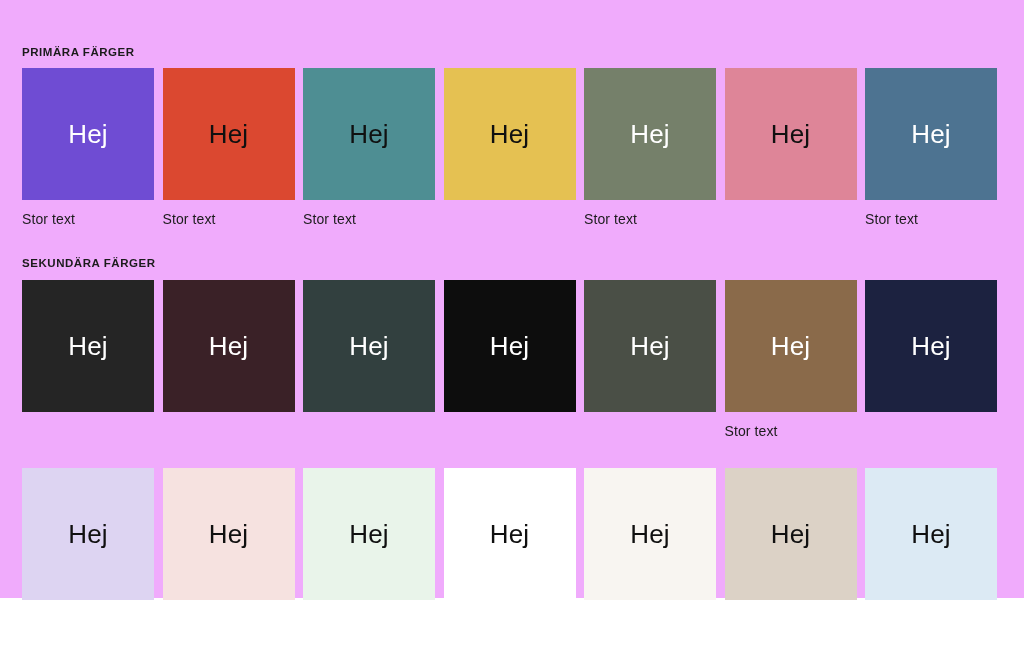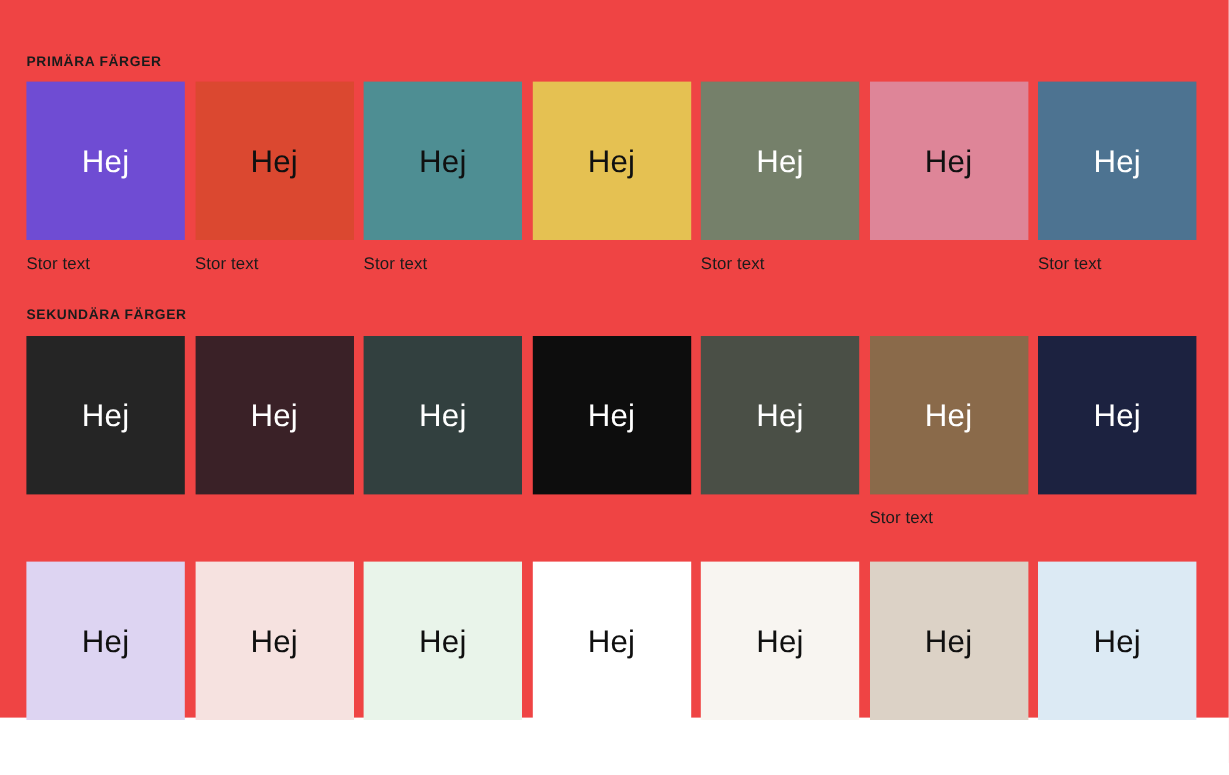--- a/index.html
+++ b/index.html
@@ -10,21 +10,21 @@
     height: 646px;
     background: #ffffff;
     font-family: "Liberation Sans", sans-serif;
     overflow: hidden;
   }
 
   .page {
     position: relative;
     width: 1024px;
     height: 598px;
-    background: #ef4444;
+    background: #f0abfc;
   }
 
   
   .section-heading {
     position: absolute;
     left: 22px;
     font-size: 11.5px;
     font-weight: 700;
     letter-spacing: 0.55px;
     color: #1b1b1b;

